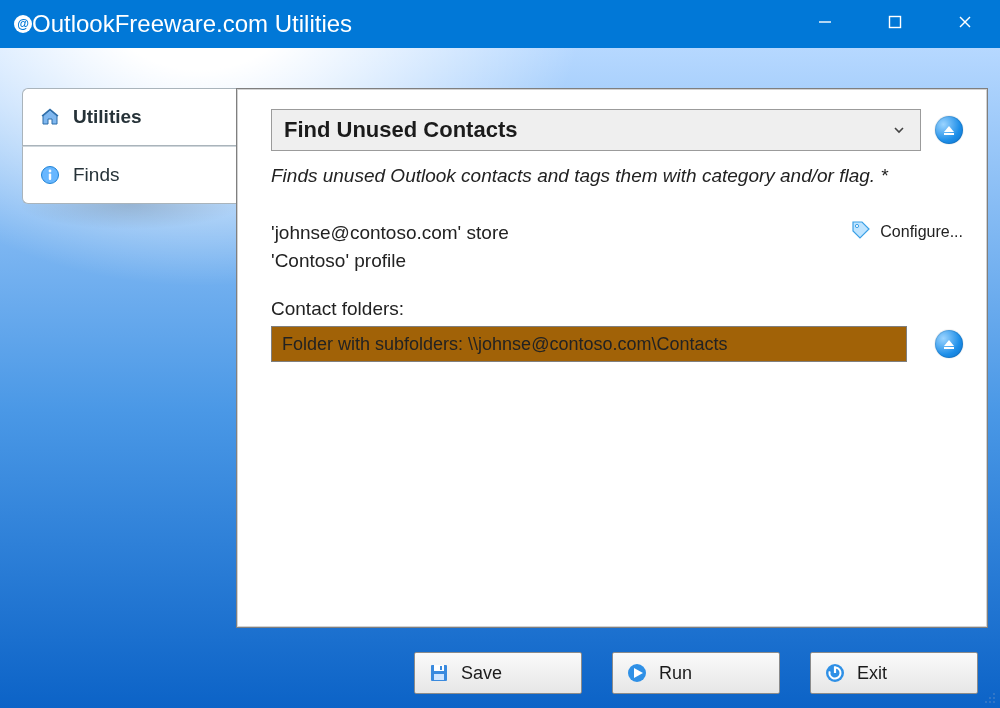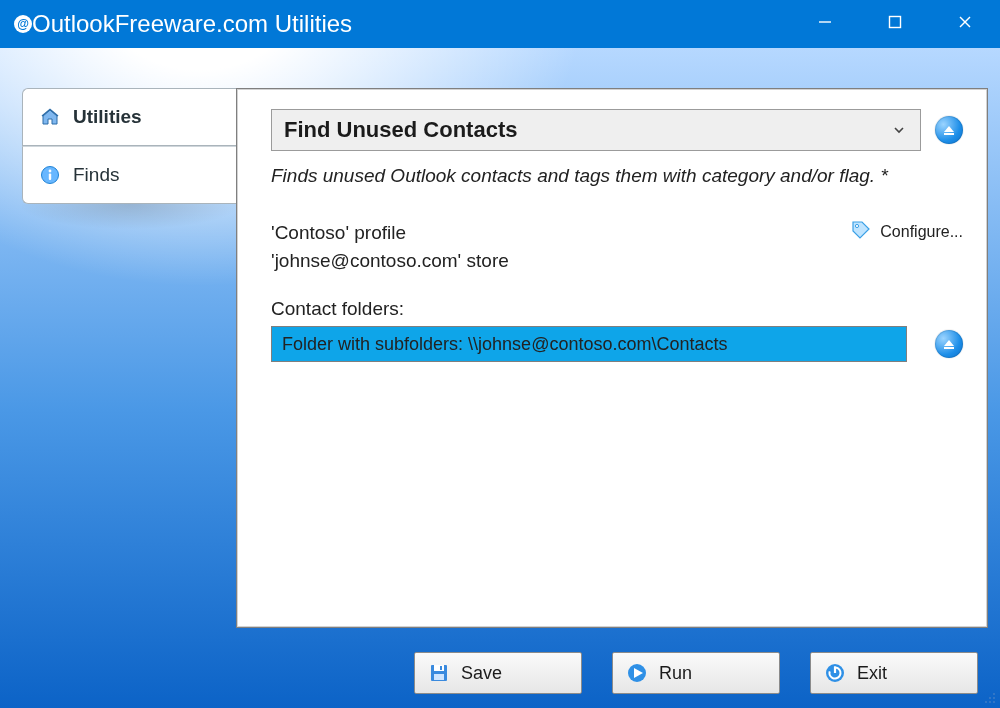--- a/index.html
+++ b/index.html
@@ -87,21 +87,21 @@
   }
   .profile-lines { font-size:19px; color:#222; line-height:1.45; flex:1; }
   .cfg-link {
     display:flex; align-items:center; font-size:16px; color:#222;
     gap:8px; cursor:default; white-space:nowrap;
   }
 
   .fld-label { margin-top:24px; font-size:19px; color:#222; }
   .fld-row { display:flex; align-items:center; margin-top:6px; gap:14px; }
   .fld-input {
-    flex:1; height:36px; border:1px solid #7f7f7f; background:#0ea5e9;
+    flex:1; height:36px; border:1px solid #7f7f7f; background:#a16207;
     padding:0 10px; font-size:18px; color:#222; font-family:inherit;
   }
 
   
   .btnbar {
     position:absolute; left:236px; right:12px; bottom:14px;
     display:flex; justify-content:flex-end; gap:30px; padding-right:10px;
   }
   .btn {
     width:168px; height:42px;
@@ -187,22 +187,22 @@
               <polygon points="7,3 12,9 2,9" fill="#fff"></polygon>
               <rect x="2" y="10" width="10" height="2" fill="#fff"></rect>
             </svg>
         </div>
       </div>
 
       <div class="desc">Finds unused Outlook contacts and tags them with category and/or flag. *</div>
 
       <div class="profile-block">
         <div class="profile-lines">
+          <div>'johnse@contoso.com' store</div>
           <div>'Contoso' profile</div>
-          <div>'johnse@contoso.com' store</div>
         </div>
         <div class="cfg-link">
           <span>
             <svg width="22" height="22" viewBox="0 0 22 22">
                 <path d="M3 3 L12 3 L19 10 L10 19 L3 12 Z" fill="#bfe4ff" stroke="#3aa0e6" stroke-width="1.2"></path>
                 <circle cx="7" cy="7" r="1.6" fill="#fff" stroke="#3aa0e6" stroke-width="1"></circle>
               </svg>
           </span>
           <span>Configure...</span>
         </div>

